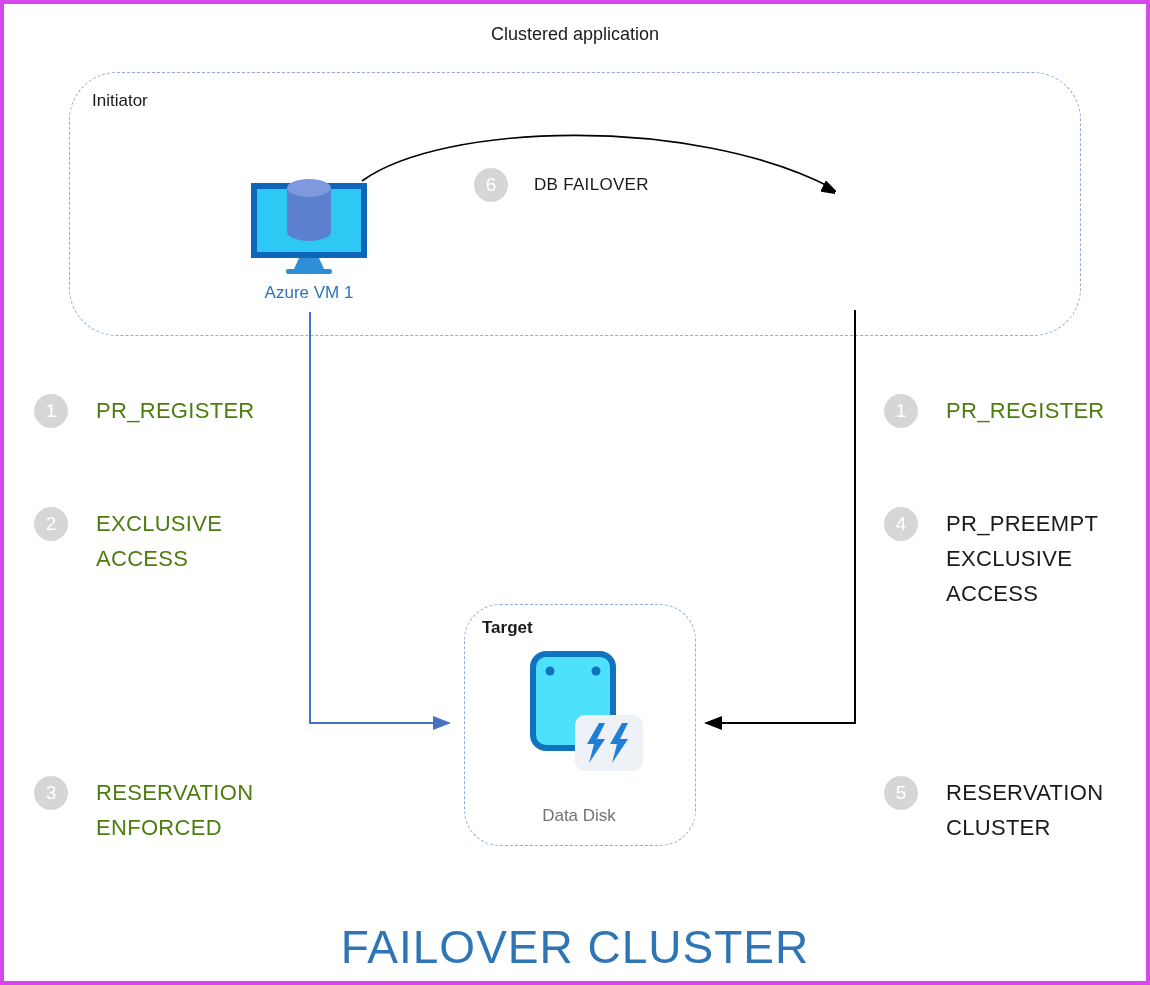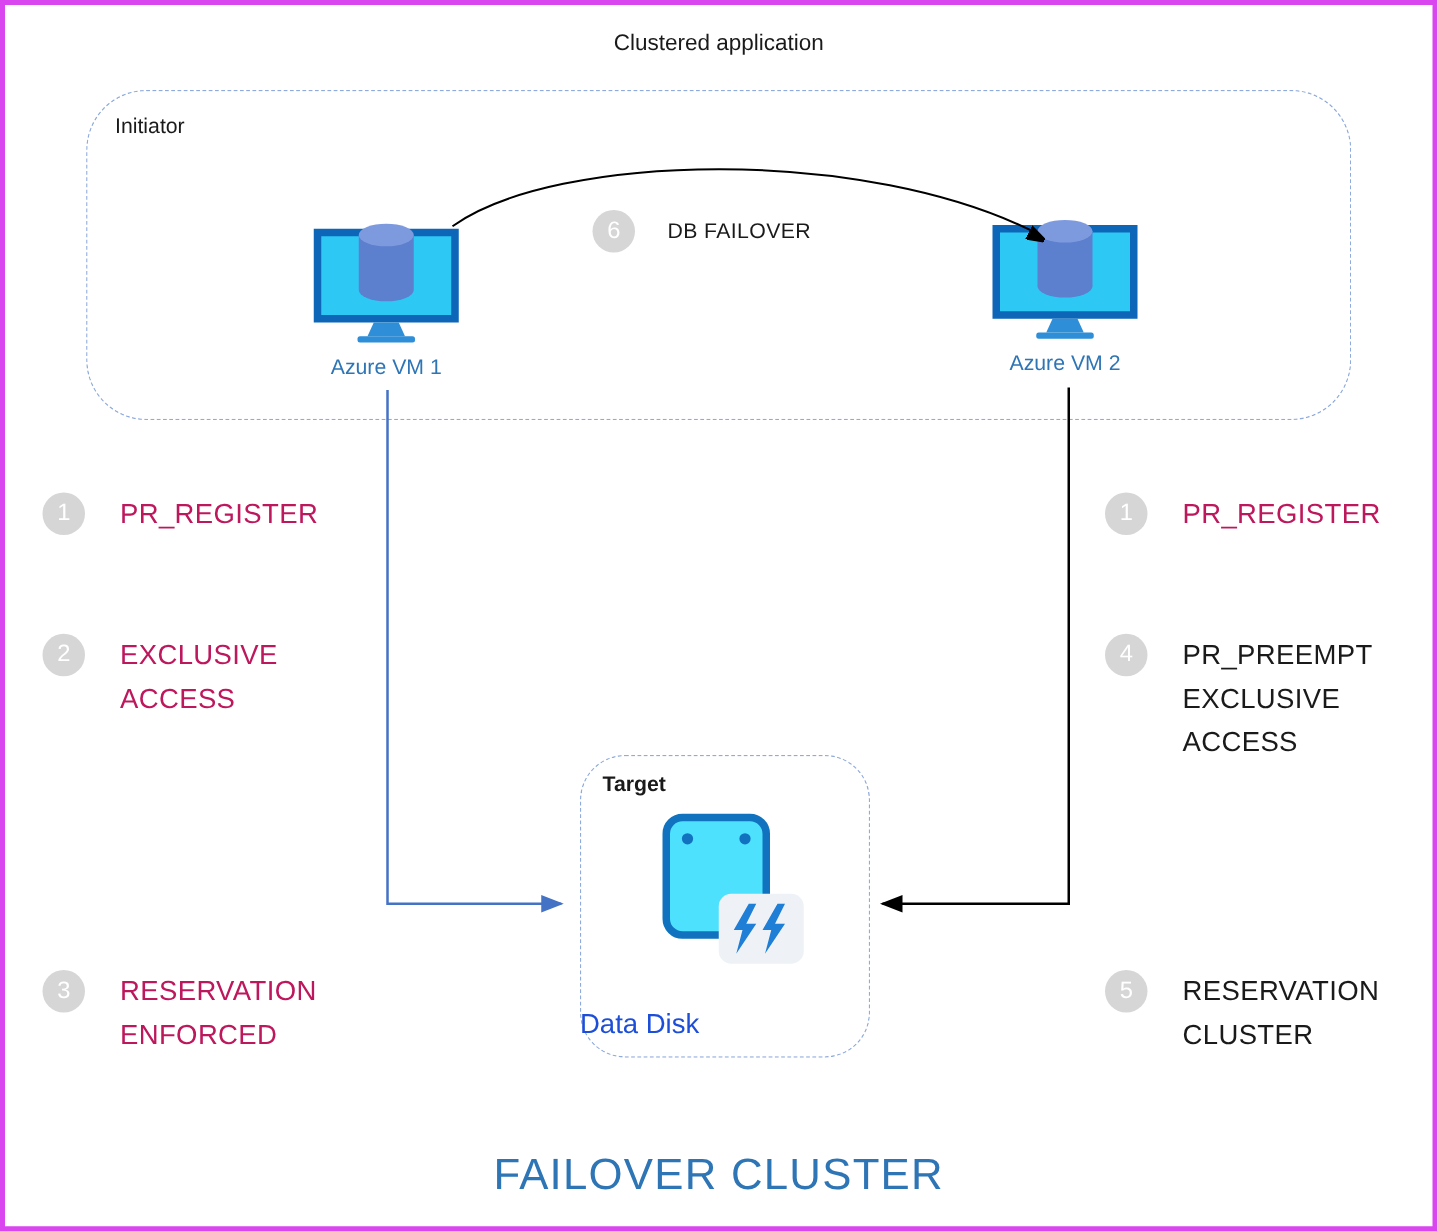--- a/index.html
+++ b/index.html
@@ -43,38 +43,38 @@
 
   
   .step { position: absolute; display: flex; align-items: flex-start; gap: 28px; z-index: 2; }
   .badge {
     width: 34px; height: 34px; border-radius: 50%;
     background: #d6d6d6; color: #ffffff;
     display: flex; align-items: center; justify-content: center;
     font-size: 19px; flex: 0 0 34px; margin-top: 1px;
   }
   .lines { font-size: 22px; line-height: 35px; letter-spacing: 0.3px; }
-  .lines.blue  { color: #be185d; }
+  .lines.blue  { color: #4d7c0f; }
   .lines.black { color: #1a1a1a; }
 
   
   #failover-row { position: absolute; left: 470px; top: 163px; display: flex; align-items: center; gap: 26px; z-index: 2; }
   #failover-label { font-size: 17px; color: #1a1a1a; letter-spacing: 0.3px; }
 
   
   #disk-icon-wrap { position: absolute; left: 505px; top: 645px; z-index: 2; }
   #data-disk-label {
     position: absolute; left: 460px; top: 802px; width: 230px;
-    text-align: left; font-size: 22px; color: #1d4ed8; z-index: 2;
+    text-align: center; font-size: 17px; color: #737373; z-index: 2;
   }
 
   #main-title {
     position: absolute; left: 0; right: 0; top: 916px;
     text-align: center;
-    font-size: 35px;
+    font-size: 46px;
     color: #2e75b6;
     letter-spacing: 1px;
     z-index: 2;
   }
 
   #arrow-layer { position: absolute; left: 0; top: 0; z-index: 3; pointer-events: none; }
 </style>
 </head>
 <body>
 
@@ -109,30 +109,20 @@
     <svg width="118" height="103" viewBox="0 0 118 103">
       <rect x="4" y="14" width="110" height="69" fill="#2ec8f5" stroke="#0d66b8" stroke-width="6"></rect>
       <path d="M49 86 L69 86 L74 97 L44 97 Z" fill="#2e8fd8"></path>
       <rect x="36" y="97" width="46" height="5" rx="2" fill="#2e8fd8"></rect>
       <path d="M37 16 L37 60 A22 9 0 0 0 81 60 L81 16 Z" fill="#5c7fce"></path>
       <ellipse cx="59" cy="16" rx="22" ry="9" fill="#7e9adf"></ellipse>
     </svg>
     <div class="vm-label">Azure VM 1</div>
   </div>
 
-  <div class="vm-group" style="left:788px; top:165px;">
-    <svg width="118" height="103" viewBox="0 0 118 103">
-      <rect x="4" y="14" width="110" height="69" fill="#2ec8f5" stroke="#0d66b8" stroke-width="6"></rect>
-      <path d="M49 86 L69 86 L74 97 L44 97 Z" fill="#2e8fd8"></path>
-      <rect x="36" y="97" width="46" height="5" rx="2" fill="#2e8fd8"></rect>
-      <path d="M37 16 L37 60 A22 9 0 0 0 81 60 L81 16 Z" fill="#5c7fce"></path>
-      <ellipse cx="59" cy="16" rx="22" ry="9" fill="#7e9adf"></ellipse>
-    </svg>
-    <div class="vm-label">Azure VM 2</div>
-  </div>
 
   <div id="failover-row">
     <div class="badge">
       <span>6</span>
     </div>
     <div id="failover-label">DB FAILOVER</div>
   </div>
 
   <div class="step" style="left:30px; top:389px;">
     <div class="badge">

